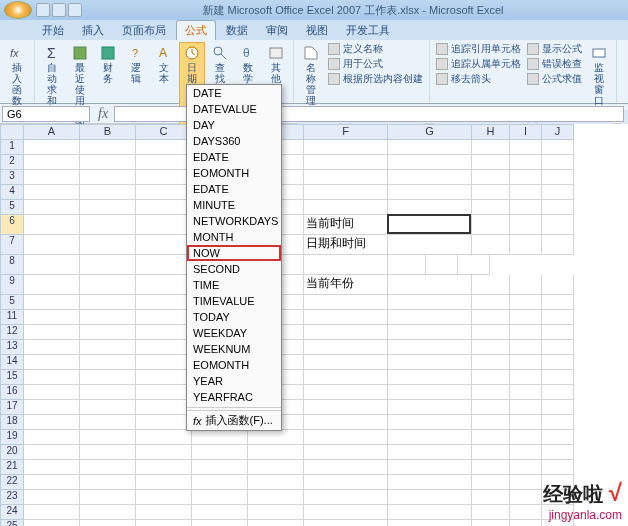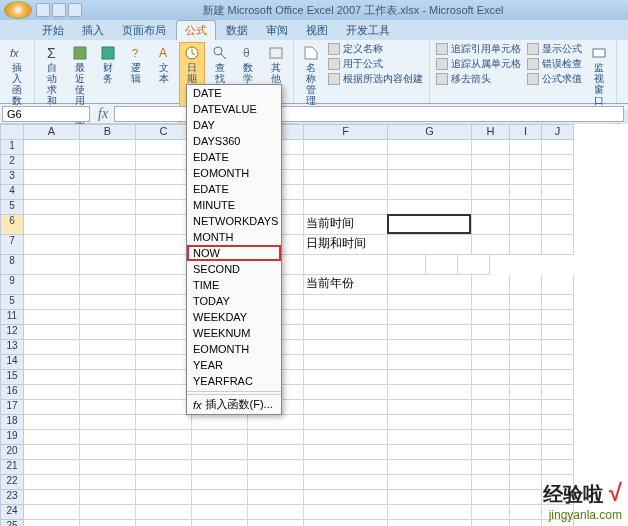--- a/index.html
+++ b/index.html
@@ -54,21 +54,21 @@
 .dropdown { position:absolute; top:84px; left:186px; width:96px; background:#fafafa; border:1px solid #888; box-shadow:2px 2px 6px rgba(0,0,0,.3); z-index:10; }
 .dd-item { padding:2px 6px; font-size:11px; cursor:pointer; }
 .dd-item.hl { border:2px solid #c33; padding:0 4px; }
 .dd-sep { height:1px; background:#ccc; margin:2px 0; }
 .dd-foot { padding:2px 6px; font-size:11px; display:flex; align-items:center; gap:4px; border-top:1px solid #ccc; }
 
 
 .wm { position:absolute; right:6px; bottom:4px; text-align:right; z-index:20; }
 .wm1 { font-size:20px; font-weight:bold; color:#222; }
 .wm1 .ck { color:#d33; font-size:24px; }
-.wm2 { font-size:12px; color:#4d7c0f; }
+.wm2 { font-size:12px; color:#be185d; }
 
 svg { display:block; }
 </style>
 </head>
 <body>
 
 <div class="title-bar">
   <div class="office-btn"></div>
   <div class="qat">
     <span></span>
@@ -599,20 +599,21 @@
     <div class="dd-item">DAYS360</div>
     <div class="dd-item">EDATE</div>
     <div class="dd-item">EOMONTH</div>
     <div class="dd-item">EDATE</div>
     <div class="dd-item">MINUTE</div>
     <div class="dd-item">NETWORKDAYS</div>
     <div class="dd-item">MONTH</div>
     <div class="dd-item hl">NOW</div>
     <div class="dd-item">SECOND</div>
     <div class="dd-item">TIME</div>
+    <div class="dd-item">TIMEVALUE</div>
     <div class="dd-item">TODAY</div>
     <div class="dd-item">WEEKDAY</div>
     <div class="dd-item">WEEKNUM</div>
     <div class="dd-item">EOMONTH</div>
     <div class="dd-item">YEAR</div>
     <div class="dd-item">YEARFRAC</div>
     <div class="dd-sep"></div>
     <div class="dd-foot">
       <span style="font-style: italic;">fx</span>
       <span>插入函数(F)...</span>

